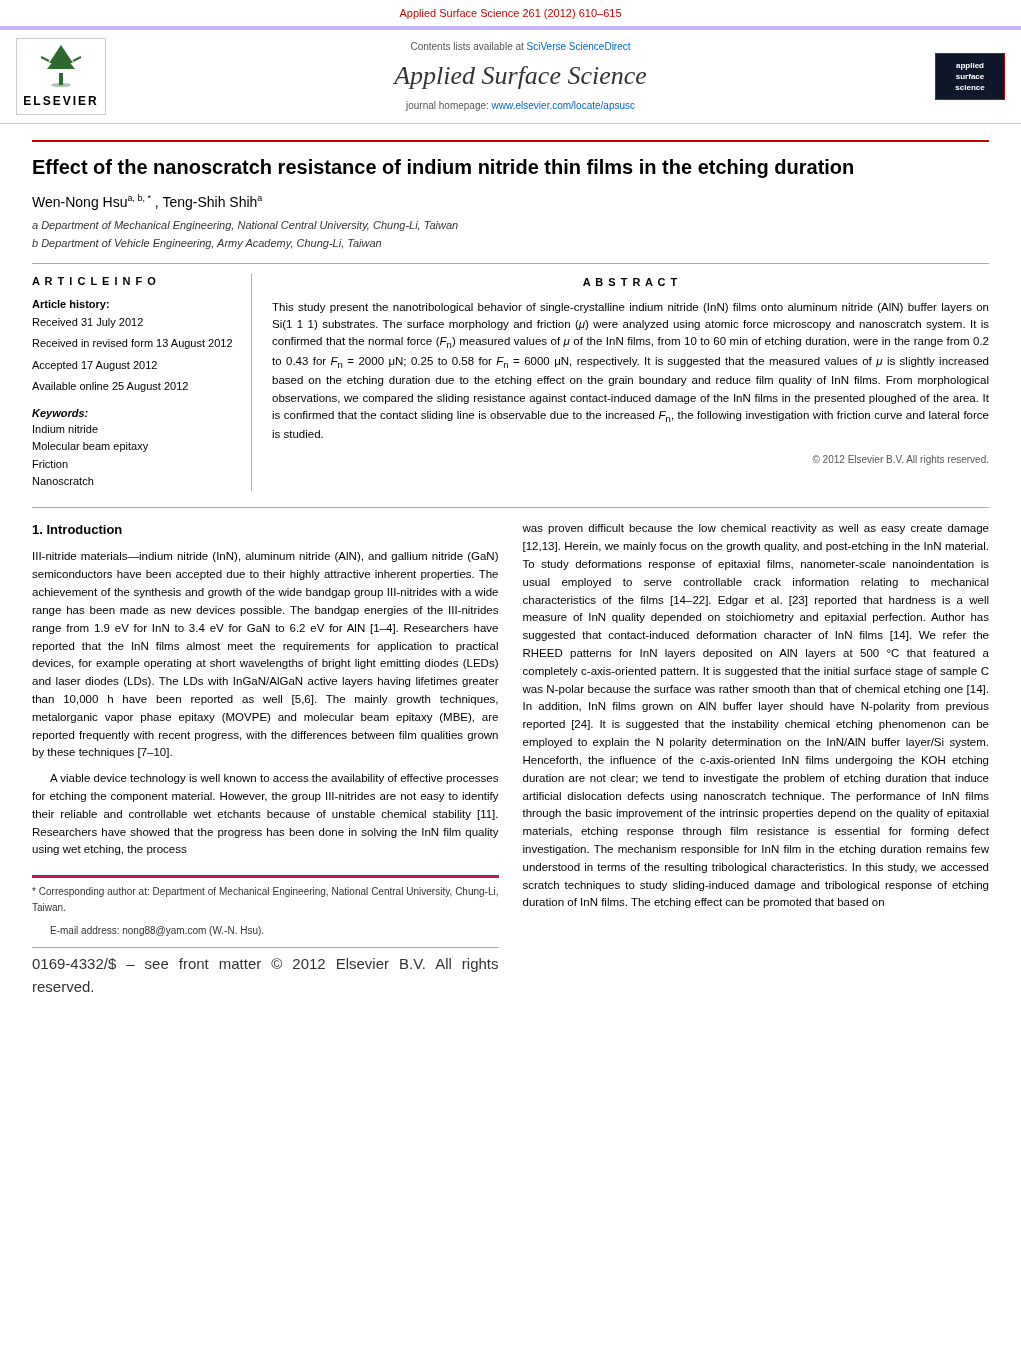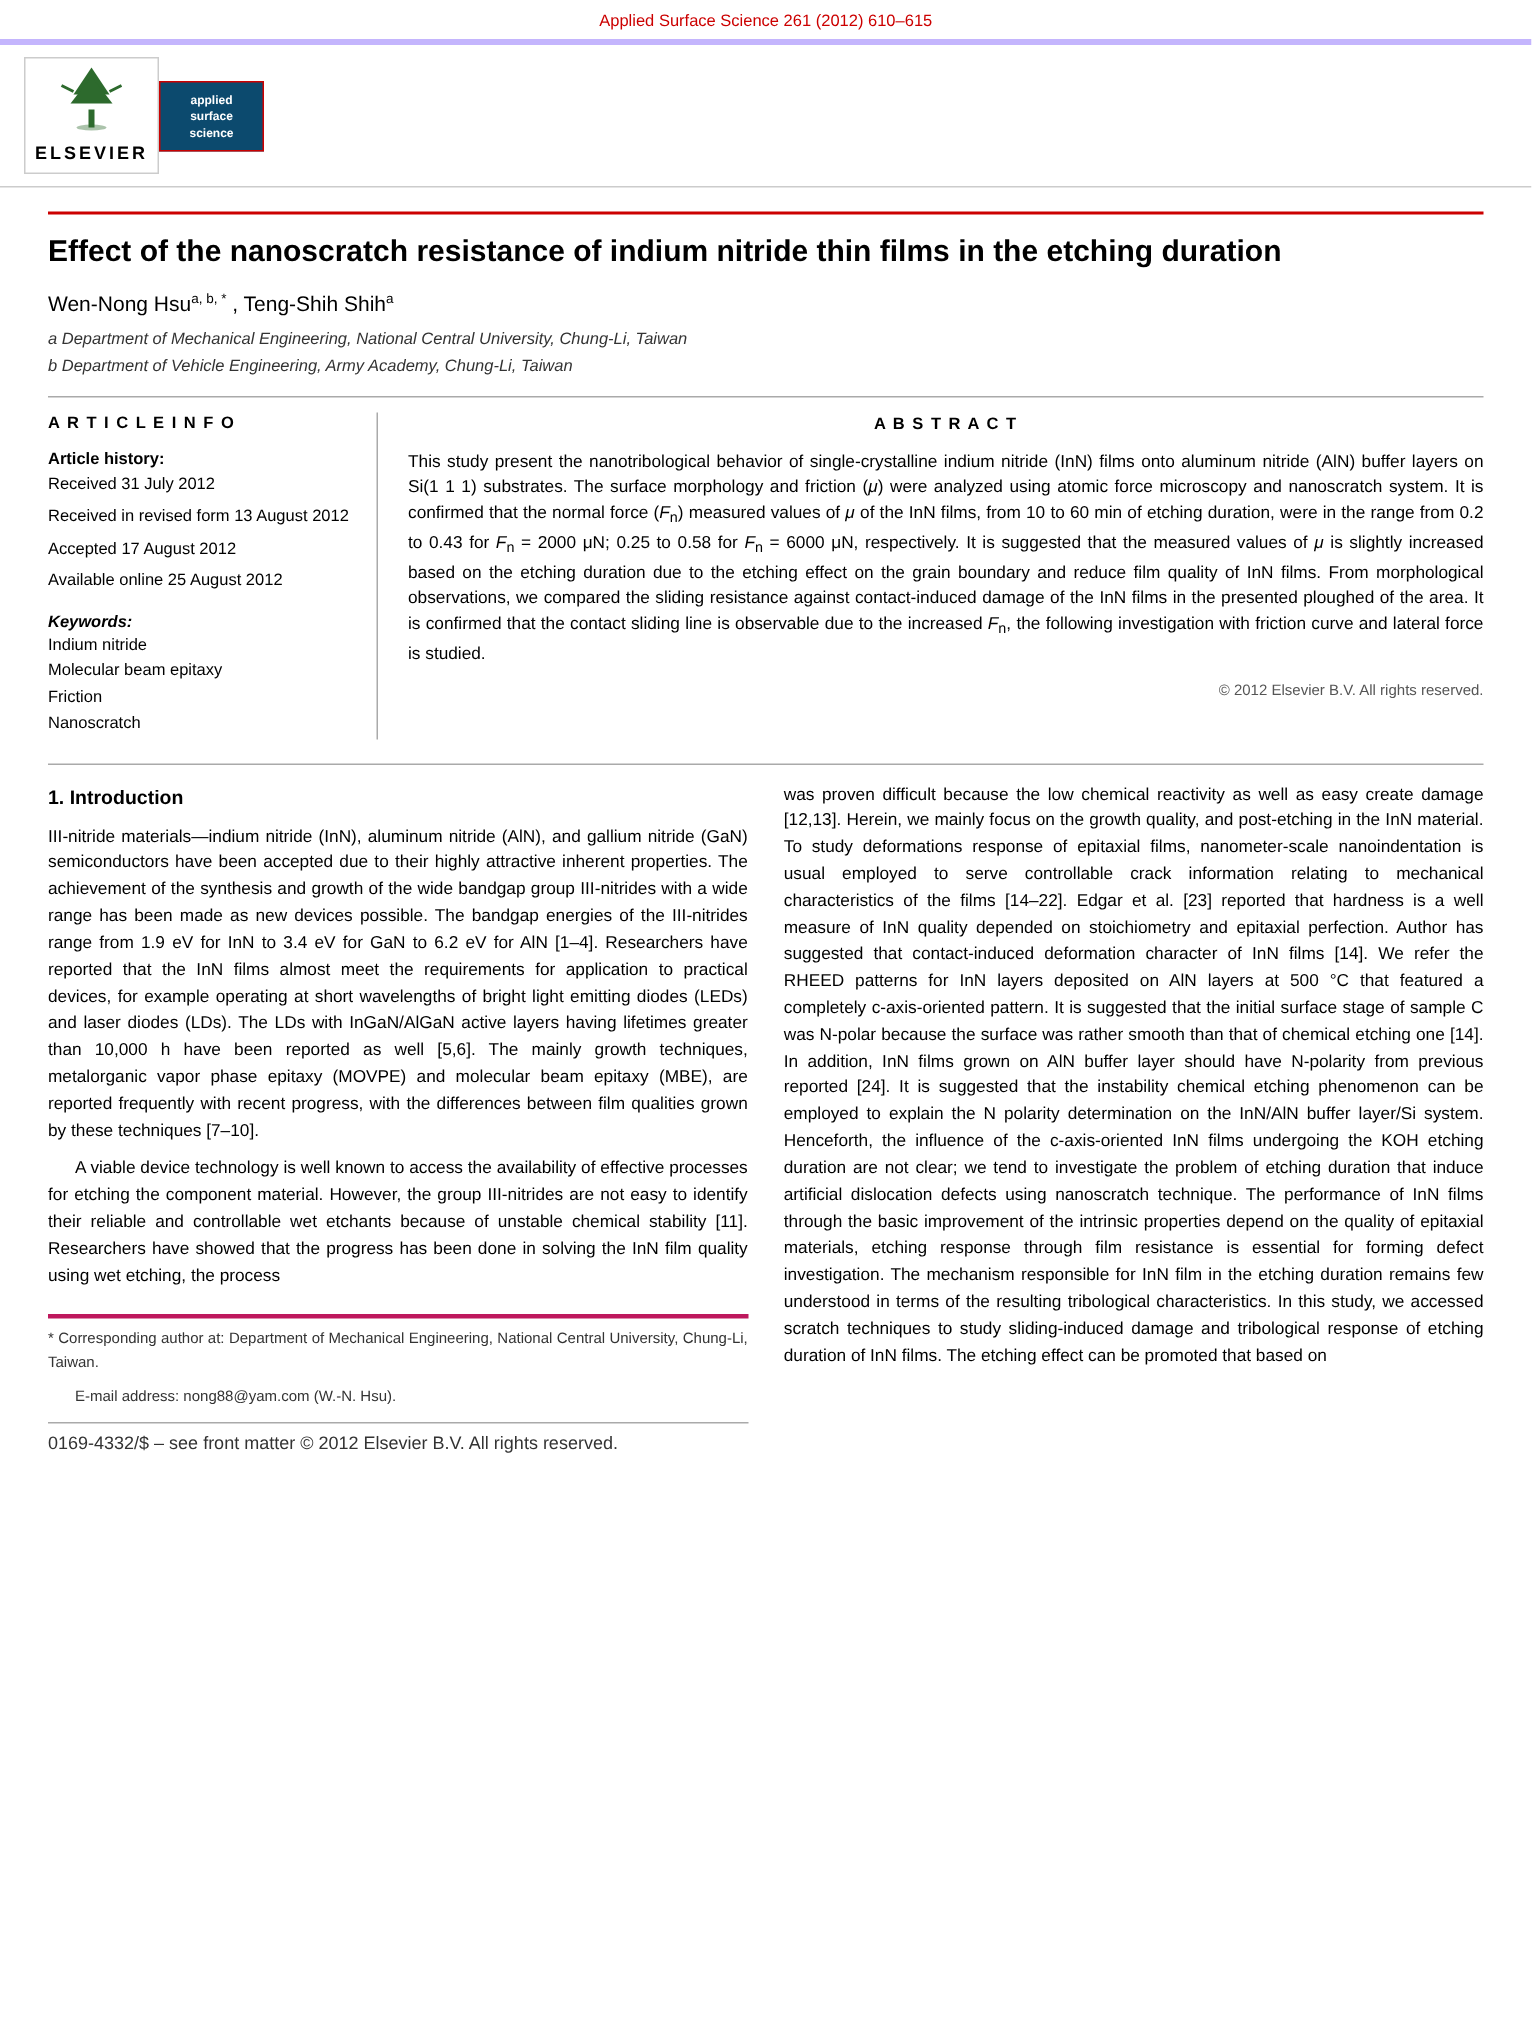--- a/index.html
+++ b/index.html
@@ -80,21 +80,21 @@
       font-size: 12px;
       font-family: Arial, sans-serif;
       letter-spacing: 2px;
       font-weight: bold;
       color: #000;
     }
 
     
     .journal-logo-box {
       border: 1px solid #c00;
-      background: #0c4a6e;
+      background: #0f172a;
       color: #fff;
       padding: 6px 4px;
       text-align: center;
       width: 70px;
       font-size: 9px;
       font-family: Arial, sans-serif;
       font-weight: bold;
       line-height: 1.3;
     }
 
@@ -249,21 +249,21 @@
       margin-top: 16px;
       padding-top: 6px;
       font-family: Arial, sans-serif;
       font-size: 10px;
       color: #333;
     }
     .footnote-bottom {
       border-top: 1px solid #aaa;
       margin-top: 8px;
       padding-top: 4px;
-      font-size: 12px;
+      font-size: 15px;
       font-family: Arial, sans-serif;
       color: #333;
     }
   </style>
 </head>
 <body>
 
 <div class="journal-header-bar">
   <span class="journal-name-top">Applied Surface Science 261 (2012) 610–615</span>
 </div>
@@ -281,20 +281,31 @@
         <polygon points="30,2 42,20 18,20" fill="#2d6a2d"></polygon>
         <polygon points="30,8 44,26 16,26" fill="#2d6a2d"></polygon>
 
         <line x1="18" y1="18" x2="10" y2="14" stroke="#2d6a2d" stroke-width="2"></line>
         <line x1="42" y1="18" x2="50" y2="14" stroke="#2d6a2d" stroke-width="2"></line>
       </svg>
     </div>
     <div class="elsevier-text">ELSEVIER</div>
   </div>
 
+  <div class="header-center">
+    <div class="sciverse-link">
+      <span>Contents lists available at </span>
+      <a href="#">SciVerse ScienceDirect</a>
+    </div>
+    <div class="journal-title-main">Applied Surface Science</div>
+    <div class="journal-homepage">
+      <span>journal homepage: </span>
+      <a href="#">www.elsevier.com/locate/apsusc</a>
+    </div>
+  </div>
 
   <div class="journal-logo-box">
     <div style="font-size:8px; line-height:1.4; white-space:pre-line;">applied
 surface
 science</div>
   </div>
 </div>
 
 <div class="paper-content">
 

